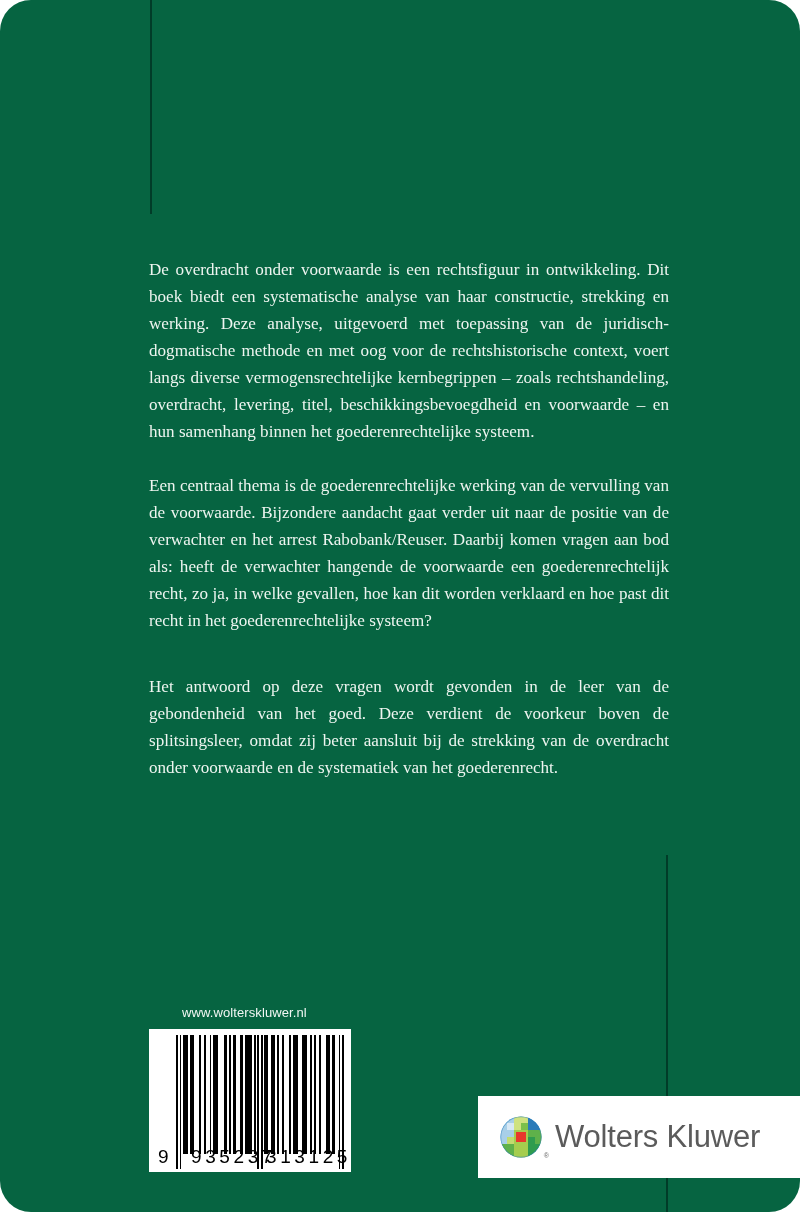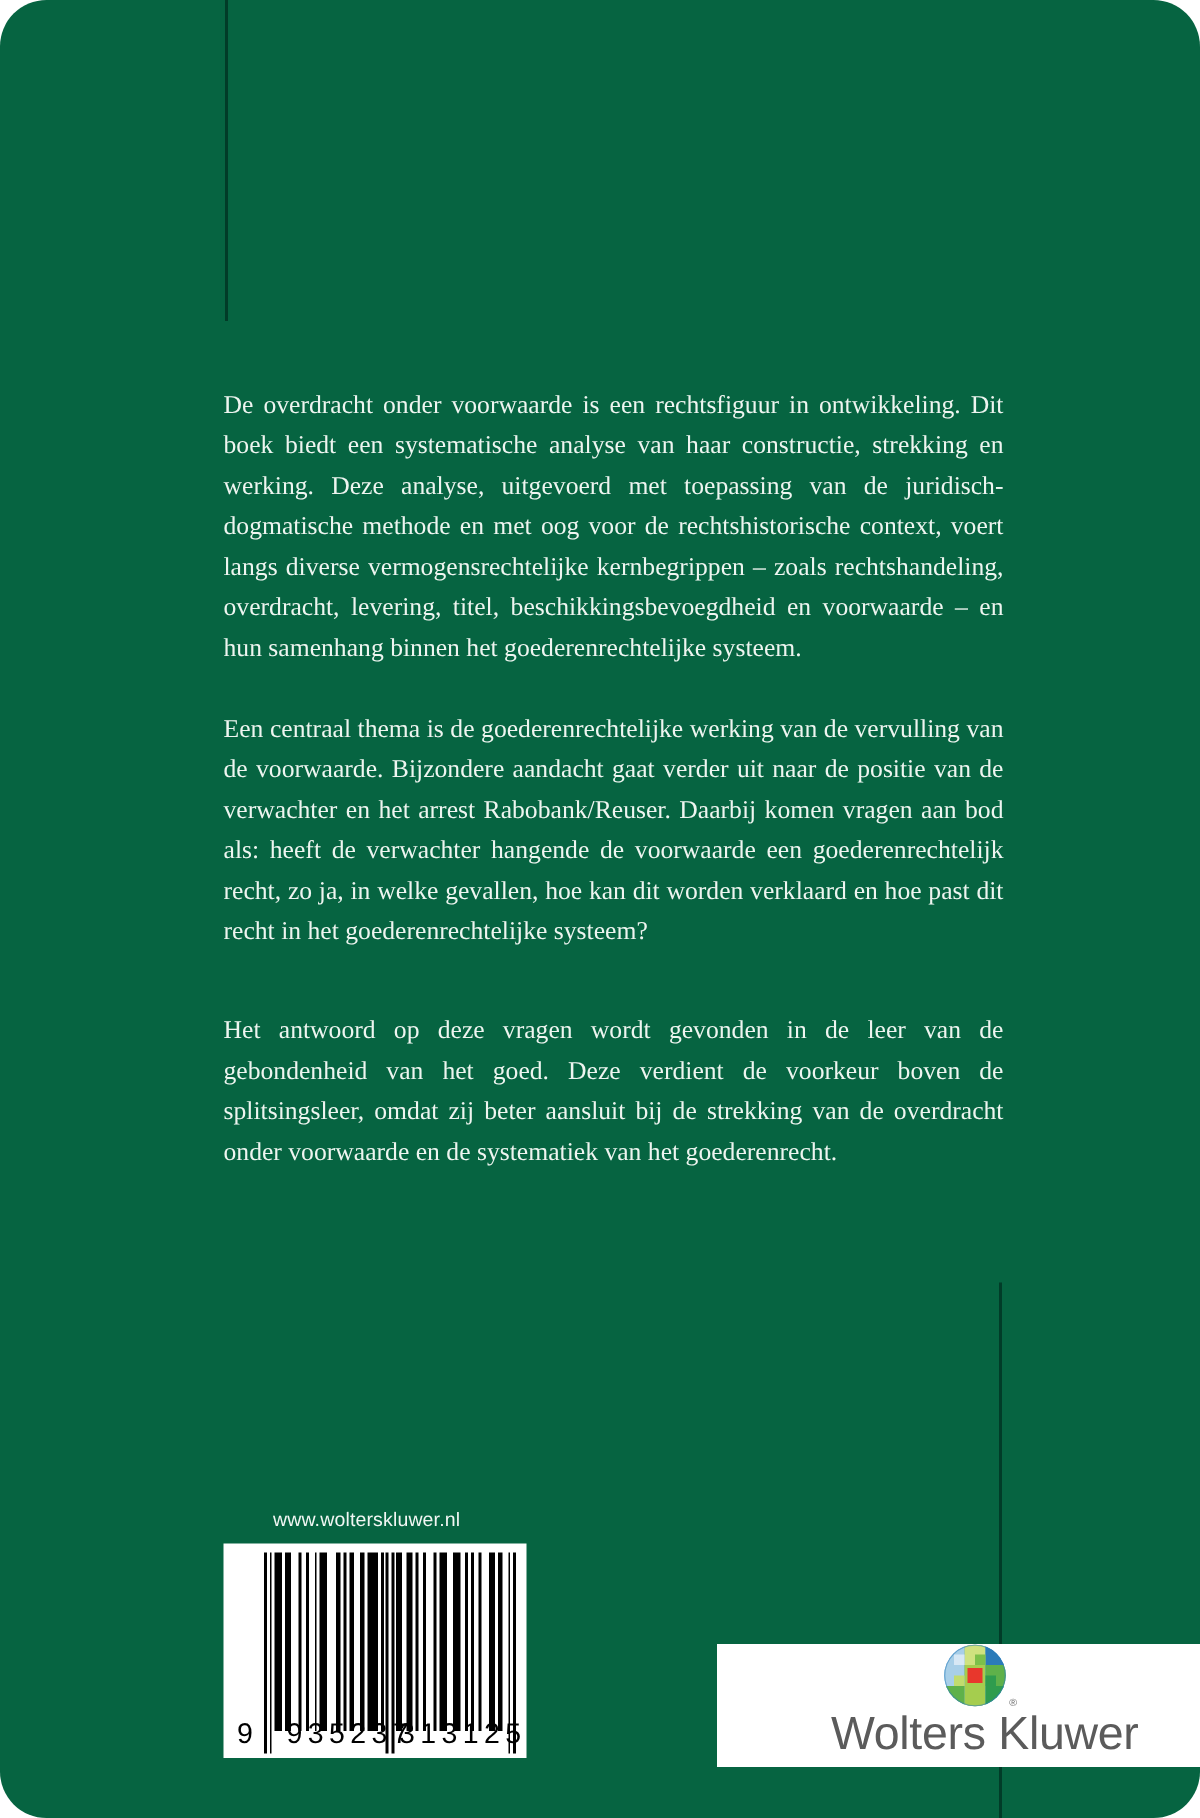--- a/index.html
+++ b/index.html
@@ -127,21 +127,20 @@
     position: absolute;
     left: 478px;
     top: 1096px;
     width: 322px;
     height: 82px;
     background: #ffffff;
     display: flex;
     align-items: center;
     padding-left: 22px;
     box-sizing: border-box;
-    flex-direction: column;
   }
   .logo-mark {
     position: relative;
     width: 42px;
     height: 42px;
     flex: 0 0 auto;
   }
   .logo-mark svg { display: block; }
   .logo-reg {
     position: absolute;

